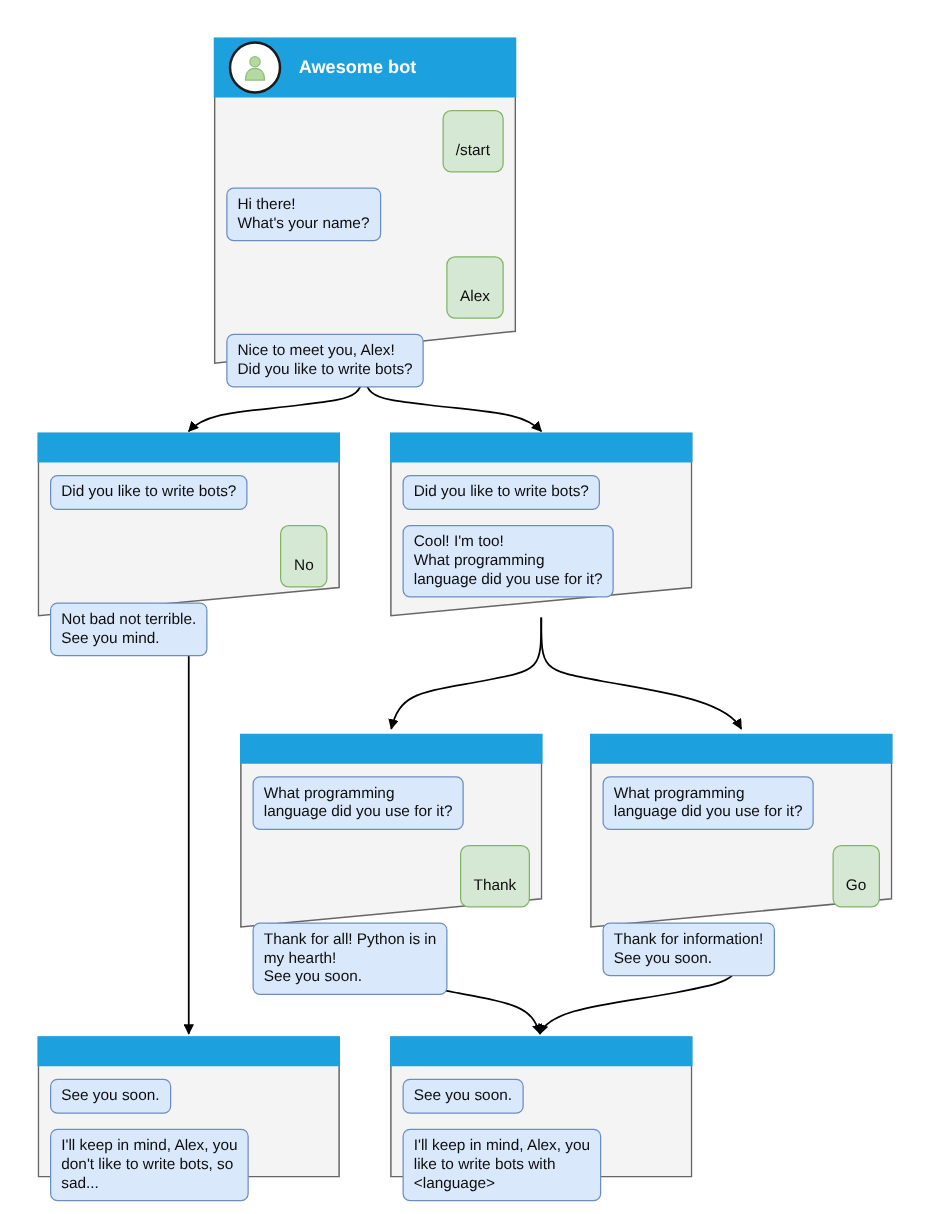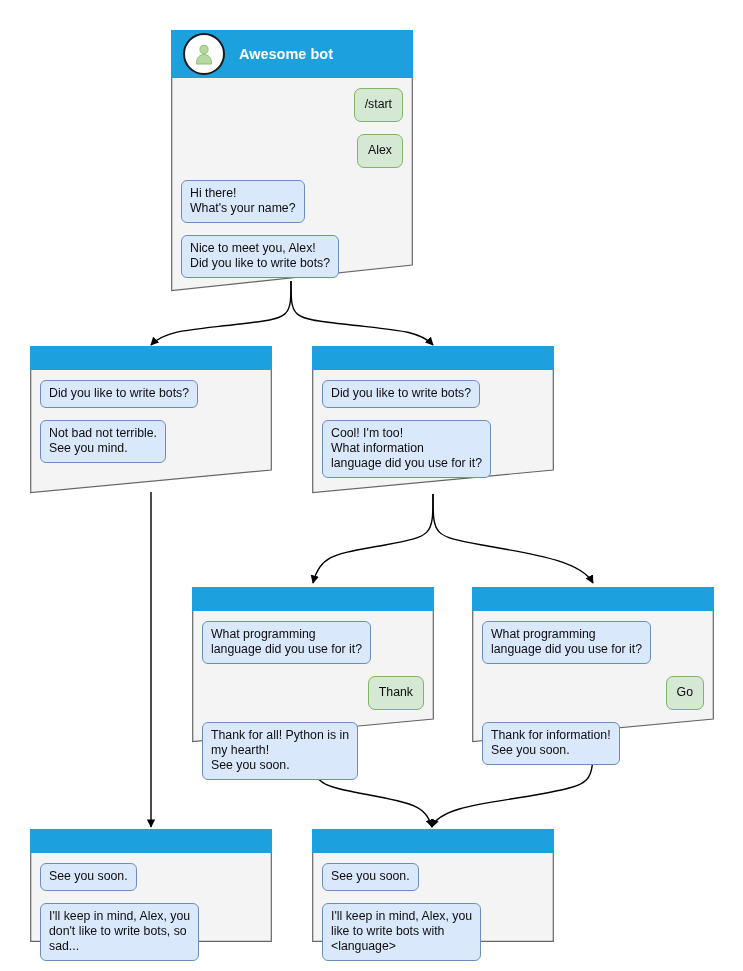--- a/index.html
+++ b/index.html
@@ -108,21 +108,21 @@
     max-width: 84%;
   }
   .bubble.bot {
     background: #dae8fc;
     border: 1px solid #6c8ebf;
   }
   .bubble.user {
     background: #d5e8d4;
     border: 1px solid #82b366;
     border-radius: 7px;
-    padding: 8px 10px 9px 10px;
+    padding: 24px 10px 9px 10px;
   }
 </style>
 </head>
 <body>
 
 <div id="canvas">
 
   <svg id="connectors" viewBox="0 0 743 971" width="743" height="971">
     <defs>
       <marker id="arrow" viewBox="0 0 10 10" refX="9" refY="5" markerWidth="6" markerHeight="6" orient="auto-start-reverse">
@@ -153,66 +153,69 @@
             <circle cx="12" cy="7.4" r="4.1" fill="#b5d9a0" stroke="#8fbf77" stroke-width="1"></circle>
             <path d="M 4.4 22 C 4.4 15.6 7.8 12.6 12 12.6 C 16.2 12.6 19.6 15.6 19.6 22 Z" fill="#b5d9a0" stroke="#8fbf77" stroke-width="1"></path>
           </svg>
         </div>
         <div class="bot-title">Awesome bot</div>
       </div>
       <div class="messages">
         <div class="msg-row right">
           <div class="bubble user">/start</div>
         </div>
-        <div class="msg-row right">
-          <div class="bubble user">Alex</div>
-        </div>
         <div class="msg-row left">
           <div class="bubble bot">Hi there!
 What's your name?</div>
+        </div>
+        <div class="msg-row right">
+          <div class="bubble user">Alex</div>
         </div>
         <div class="msg-row left">
           <div class="bubble bot">Nice to meet you, Alex!
 Did you like to write bots?</div>
         </div>
       </div>
     </div>
   </div>
 
   <div class="card" style="left:30px; top:346px; width:242px; height:148px;">
     <svg class="card-shape" viewBox="0 0 242 148" preserveAspectRatio="none">
       <path d="M 0.7 0.7 L 241.3 0.7 L 241.3 124 L 0.7 146.5 Z" fill="#f4f4f4" stroke="#666666" stroke-width="1.2"></path>
     </svg>
     <div class="card-inner">
       <div class="chat-header"></div>
       <div class="messages">
         <div class="msg-row left">
           <div class="bubble bot">Did you like to write bots?</div>
         </div>
+        <div class="msg-row right">
+          <div class="bubble user">No</div>
+        </div>
         <div class="msg-row left">
           <div class="bubble bot">Not bad not terrible.
 See you mind.</div>
         </div>
       </div>
     </div>
   </div>
 
   <div class="card" style="left:312px; top:346px; width:242px; height:148px;">
     <svg class="card-shape" viewBox="0 0 242 148" preserveAspectRatio="none">
       <path d="M 0.7 0.7 L 241.3 0.7 L 241.3 124 L 0.7 146.5 Z" fill="#f4f4f4" stroke="#666666" stroke-width="1.2"></path>
     </svg>
     <div class="card-inner">
       <div class="chat-header"></div>
       <div class="messages">
         <div class="msg-row left">
           <div class="bubble bot">Did you like to write bots?</div>
         </div>
         <div class="msg-row left">
           <div class="bubble bot">Cool! I'm too!
-What information
+What programming
 language did you use for it?</div>
         </div>
       </div>
     </div>
   </div>
 
   <div class="card" style="left:192px; top:587px; width:242px; height:156px;">
     <svg class="card-shape" viewBox="0 0 242 156" preserveAspectRatio="none">
       <path d="M 0.7 0.7 L 241.3 0.7 L 241.3 132 L 0.7 154.5 Z" fill="#f4f4f4" stroke="#666666" stroke-width="1.2"></path>
     </svg>

